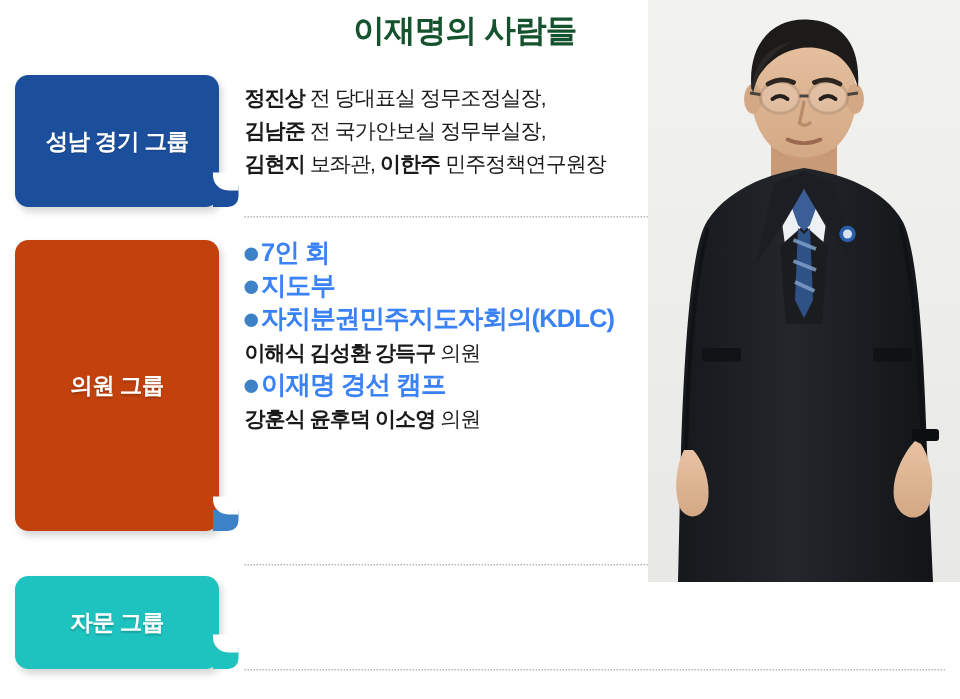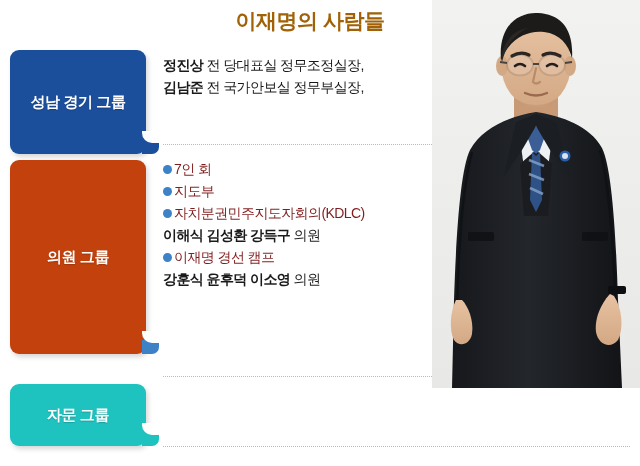--- a/index.html
+++ b/index.html
@@ -20,21 +20,21 @@
 
   
   .title {
     position: absolute;
     left: 150px;
     top: 6px;
     width: 320px;
     text-align: center;
     font-size: 21px;
     font-weight: bold;
-    color: #a16207;
+    color: #14532d;
     letter-spacing: -0.5px;
     line-height: 30px;
   }
 
   
   .label-bubble {
     position: absolute;
     left: 10px;
     width: 136px;
     border-radius: 9px;
@@ -65,21 +65,21 @@
     content: "";
     position: absolute;
     left: 0;
     top: -9px;
     width: 17px;
     height: 12px;
     background: #ffffff;
     border-bottom-left-radius: 10px;
   }
 
-  #bubble-0 { top: 50px;  height: 104px;  background: #1B4F9C; }
+  #bubble-0 { top: 50px;  height: 88px;  background: #1B4F9C; }
   #bubble-0 .tail { background: #1B4F9C; }
   #bubble-1 { top: 160px; height: 194px; background: #c2410c; }
   #bubble-1 .tail { background: #3D81C6; }
   #bubble-2 { top: 384px; height: 62px;  background: #1EC2BE; }
   #bubble-2 .tail { background: #1EC2BE; }
 
   
   .content {
     position: absolute;
     left: 163px;
@@ -93,24 +93,24 @@
   .line {
     font-size: 14px;
     line-height: 22px;
     letter-spacing: -0.6px;
     white-space: nowrap;
   }
   .line .nm { font-weight: bold; }
   .line .ttl { font-weight: normal; }
 
   .subhead {
-    font-size: 14px;
+    font-size: 17px;
     line-height: 22px;
-    font-weight: normal;
-    color: #7f1d1d;
+    font-weight: bold;
+    color: #3b82f6;
     letter-spacing: -0.6px;
     white-space: nowrap;
   }
   .subhead .dot {
     display: inline-block;
     width: 9px;
     height: 9px;
     border-radius: 50%;
     background: #3D81C6;
     margin-right: 2px;
@@ -160,20 +160,23 @@
     <span class="label-text">자문 그룹</span>
     <span class="tail"></span>
   </div>
 
   <div class="content" id="content-0">
     <div class="line">
       <span class="nm">정진상</span><span class="ttl"> 전 당대표실 정무조정실장,</span>
     </div>
     <div class="line">
       <span class="nm">김남준</span><span class="ttl"> 전 국가안보실 정무부실장,</span>
+    </div>
+    <div class="line">
+      <span class="nm">김현지</span><span class="ttl"> 보좌관, </span><span class="nm">이한주</span><span class="ttl"> 민주정책연구원장</span>
     </div>
   </div>
 
   <div class="content" id="content-1">
     <div class="subhead">
       <span class="dot"></span><span>7인 회</span>
     </div>
 
     <div class="subhead">
       <span class="dot"></span><span>지도부</span>

